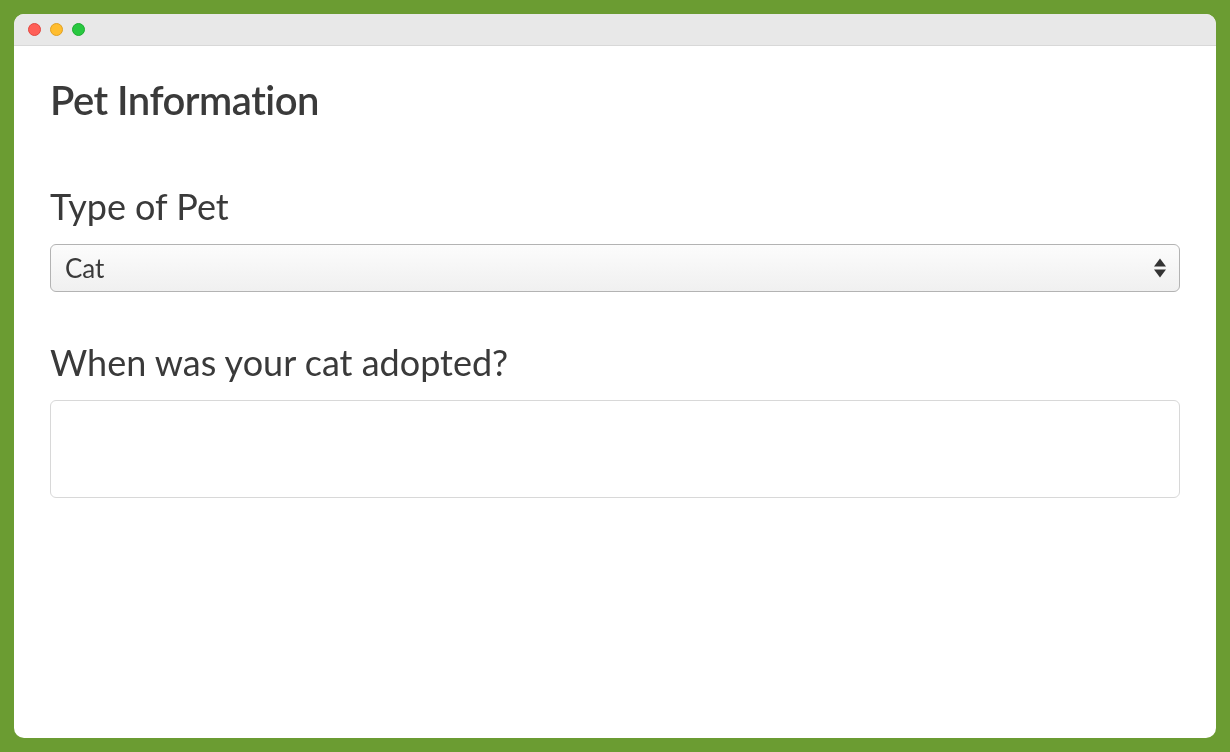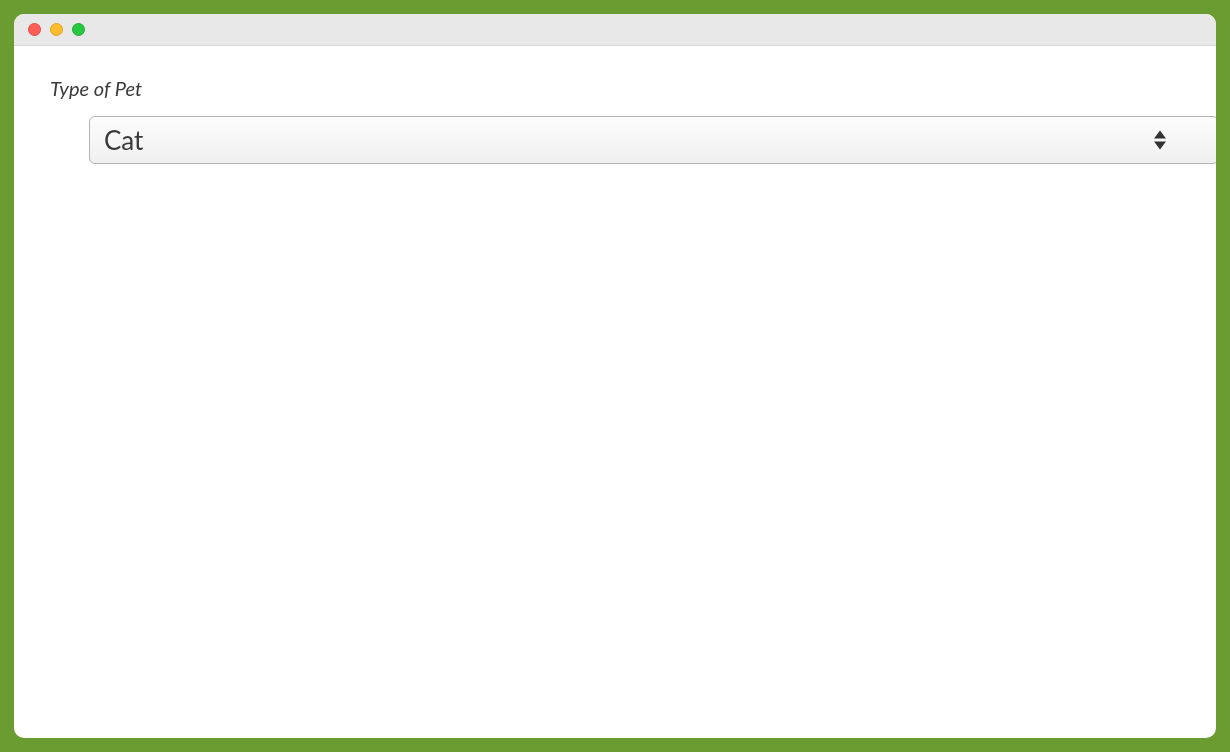--- a/index.html
+++ b/index.html
@@ -48,46 +48,44 @@
       font-size: 40px;
       font-weight: 600;
       color: #3a3a3a;
       margin-bottom: 60px;
       letter-spacing: -0.5px;
     }
     .field {
       margin-bottom: 48px;
     }
     .field-label {
-      font-size: 20px;
+      font-size: 36px;
       font-weight: 400;
       color: #3a3a3a;
       margin-bottom: 16px;
       display: block;
-      font-style: italic;
     }
     .select-wrapper {
       position: relative;
       width: 100%;
     }
     .select-box {
       width: 100%;
       height: 48px;
       padding: 0 46px 0 14px;
       font-size: 26px;
       color: #3a3a3a;
       background: linear-gradient(#fcfcfc, #f0f0f0);
       border: 1px solid #b3b3b3;
       border-radius: 6px;
       appearance: none;
       -webkit-appearance: none;
       cursor: pointer;
       font-family: inherit;
       line-height: 46px;
-      margin-left: 39px;
     }
     .select-arrows {
       position: absolute;
       right: 14px;
       top: 50%;
       transform: translateY(-50%);
       pointer-events: none;
       display: flex;
       flex-direction: column;
       gap: 3px;
@@ -121,27 +119,32 @@
 </head>
 <body>
 
 <div class="window">
   <div class="titlebar">
     <div class="traffic-light red"></div>
     <div class="traffic-light yellow"></div>
     <div class="traffic-light green"></div>
   </div>
   <div class="content">
+    <h1 class="page-title">Pet Information</h1>
 
     <div class="field">
       <label class="field-label">Type of Pet</label>
       <div class="select-wrapper">
         <div class="select-box">Cat</div>
         <div class="select-arrows">
           <div class="arrow-up"></div>
           <div class="arrow-down"></div>
         </div>
       </div>
     </div>
 
 
+    <div class="field">
+      <label class="field-label">When was your cat adopted?</label>
+      <input type="text" class="text-input" value="" style="">
+    </div>
   </div>
 </div>
 
 </body></html>

